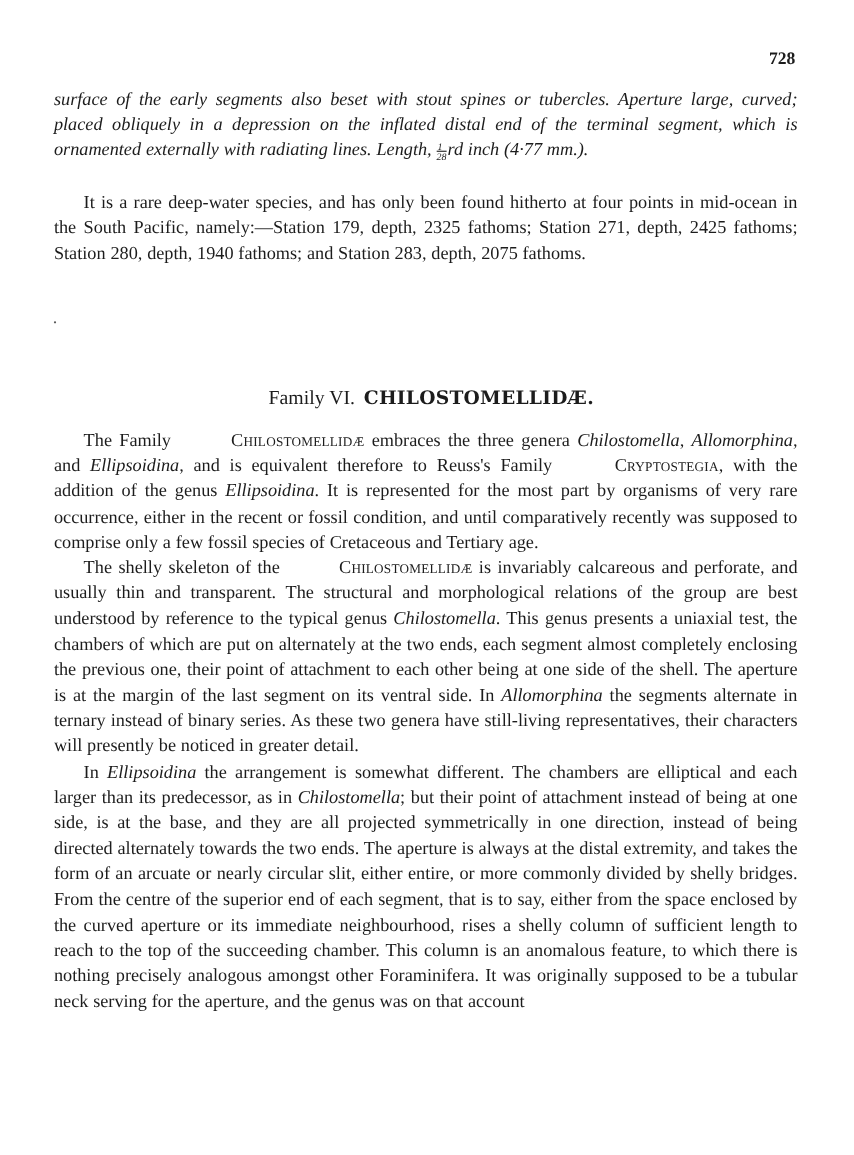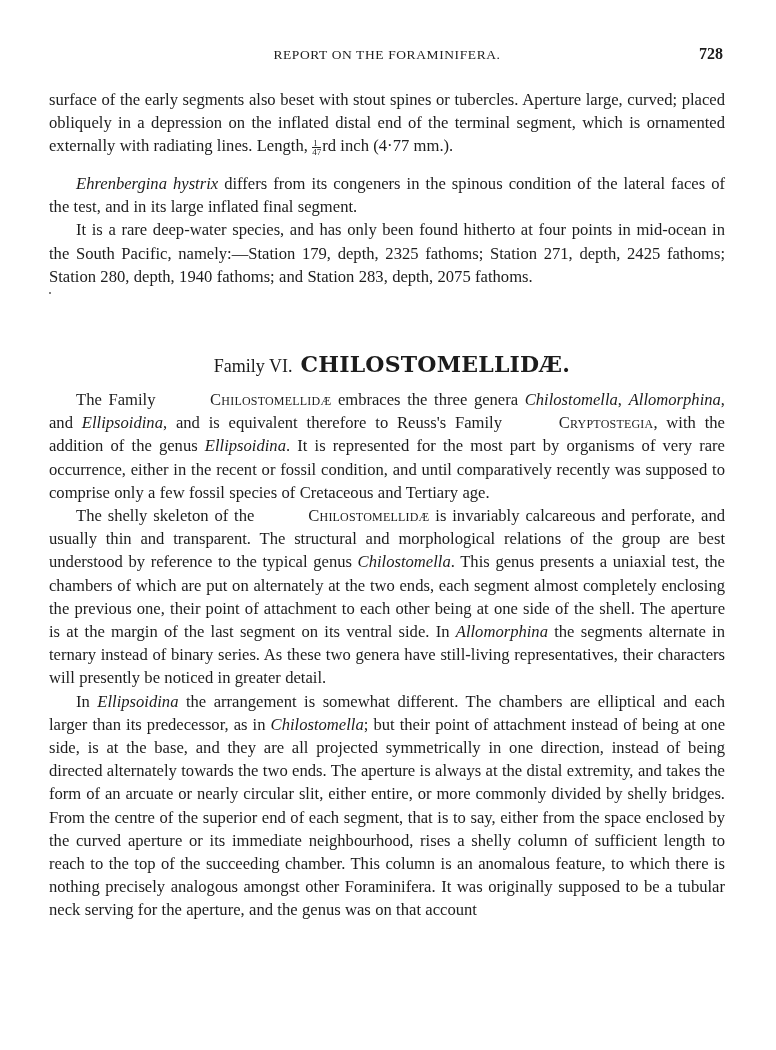--- a/index.html
+++ b/index.html
@@ -85,21 +85,21 @@
     text-align: center;
     font-family: "Liberation Serif", serif;
   }
   .heading .family-label {
     font-size: 18px;
     margin-left: 10px;
   }
   .heading .family-name {
     font-family: "DejaVu Serif", serif;
     font-weight: bold;
-    font-size: 22px;
+    font-size: 17px;
     letter-spacing: 0.2px;
     margin-left: 4px;
   }
   .speck {
     position: absolute;
     left: 49px;
     top: 292px;
     width: 2px;
     height: 2px;
     background: #555;
@@ -107,30 +107,28 @@
   }
 </style>
 </head>
 <body>
 
 <div class="speck"></div>
 
 <div class="page">
 
   <div class="running-head">
-    <div class="running-title">REPORT ON THE FORAMINIFERA.</div>
     <div class="page-number">728</div>
   </div>
 
-  <div class="block" style="top:88px;">
-    <p><span>surface of the early segments also beset with stout spines or tubercles. Aperture large, curved; placed obliquely in a depression on the inflated distal end of the terminal segment, which is ornamented externally with radiating lines. Length, </span><span class="frac"><span class="num">1</span><span class="den">47</span></span><span>rd inch (4·77 mm.).</span></p>
+  <div class="block" style="top:78px;font-style:italic;">
+    <p><span>surface of the early segments also beset with stout spines or tubercles. Aperture large, curved; placed obliquely in a depression on the inflated distal end of the terminal segment, which is ornamented externally with radiating lines. Length, </span><span class="frac"><span class="num">1</span><span class="den">28</span></span><span>rd inch (4·77 mm.).</span></p>
   </div>
 
   <div class="block" style="top:172px;">
-    <p class="indent"><span class="it">Ehrenbergina hystrix</span><span> differs from its congeners in the spinous condition of the lateral faces of the test, and in its large inflated final segment.</span></p>
     <p class="indent"><span>It is a rare deep-water species, and has only been found hitherto at four points in mid-ocean in the South Pacific, namely:—Station 179, depth, 2325 fathoms; Station 271, depth, 2425 fathoms; Station 280, depth, 1940 fathoms; and Station 283, depth, 2075 fathoms.</span></p>
   </div>
 
   <div class="heading">
     <span class="family-label">Family VI.</span>
     <span class="family-name">CHILOSTOMELLIDÆ.</span>
   </div>
 
   <div class="block" style="top:388px;">
     <p class="indent"><span>The Family </span><span class="sc">Chilostomellidæ</span><span> embraces the three genera </span><span class="it">Chilostomella</span><span>, </span><span class="it">Allomorphina</span><span>, and </span><span class="it">Ellipsoidina</span><span>, and is equivalent therefore to Reuss's Family </span><span class="sc">Cryptostegia</span><span>, with the addition of the genus </span><span class="it">Ellipsoidina</span><span>. It is represented for the most part by organisms of very rare occurrence, either in the recent or fossil condition, and until comparatively recently was supposed to comprise only a few fossil species of Cretaceous and Tertiary age.</span></p>

